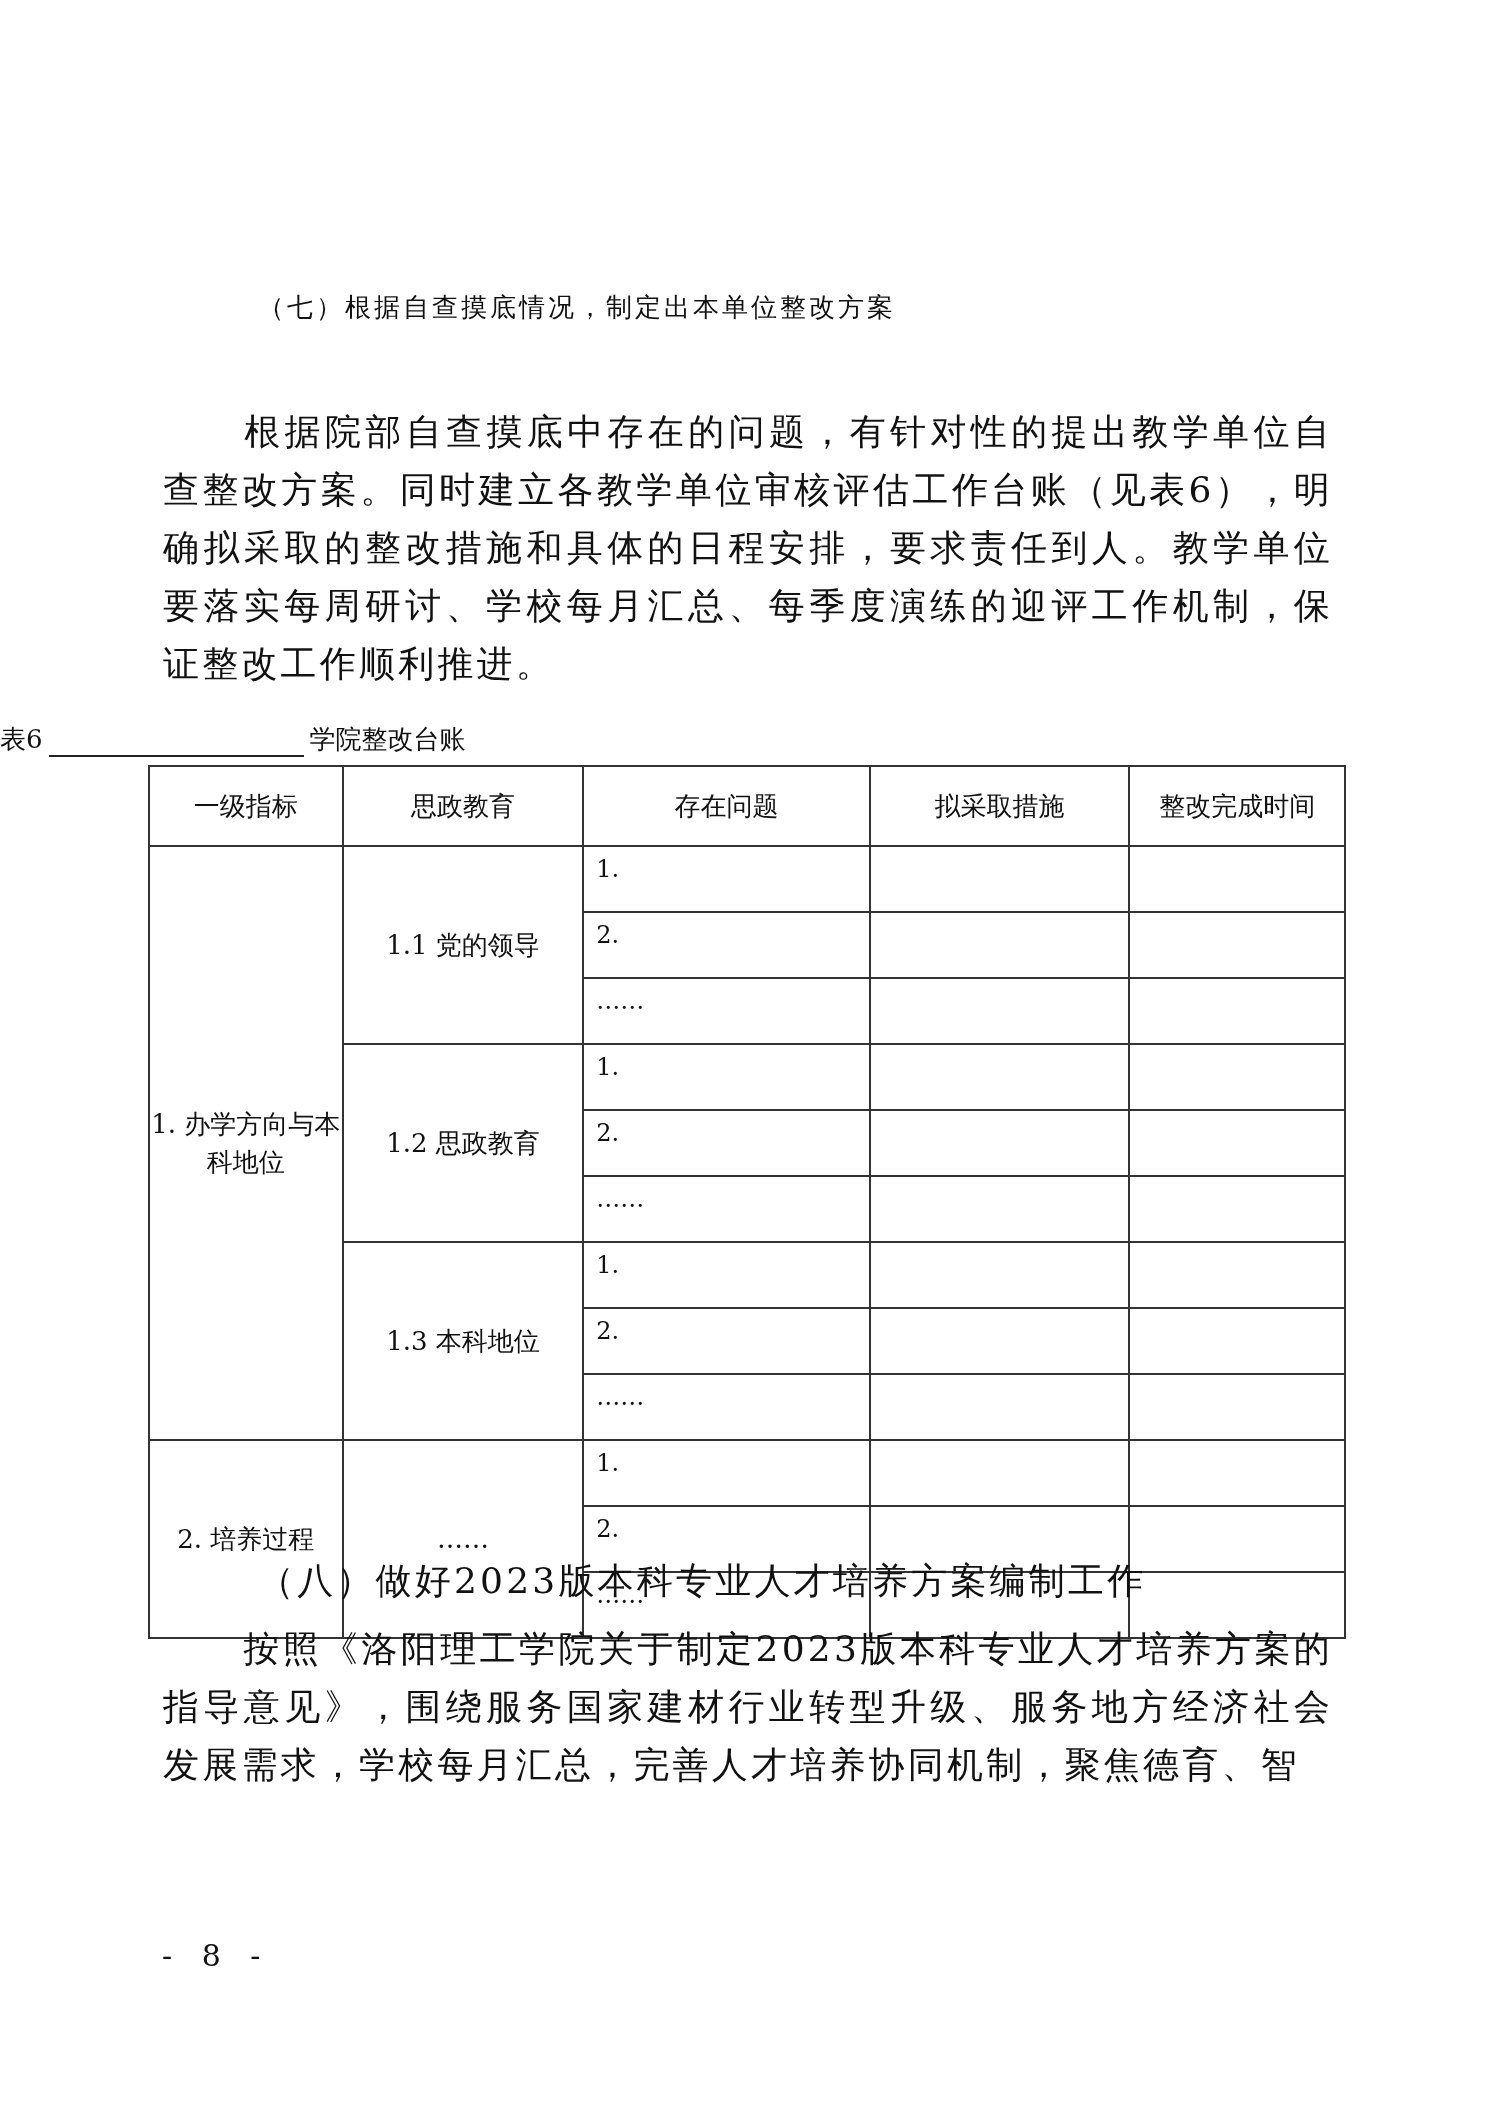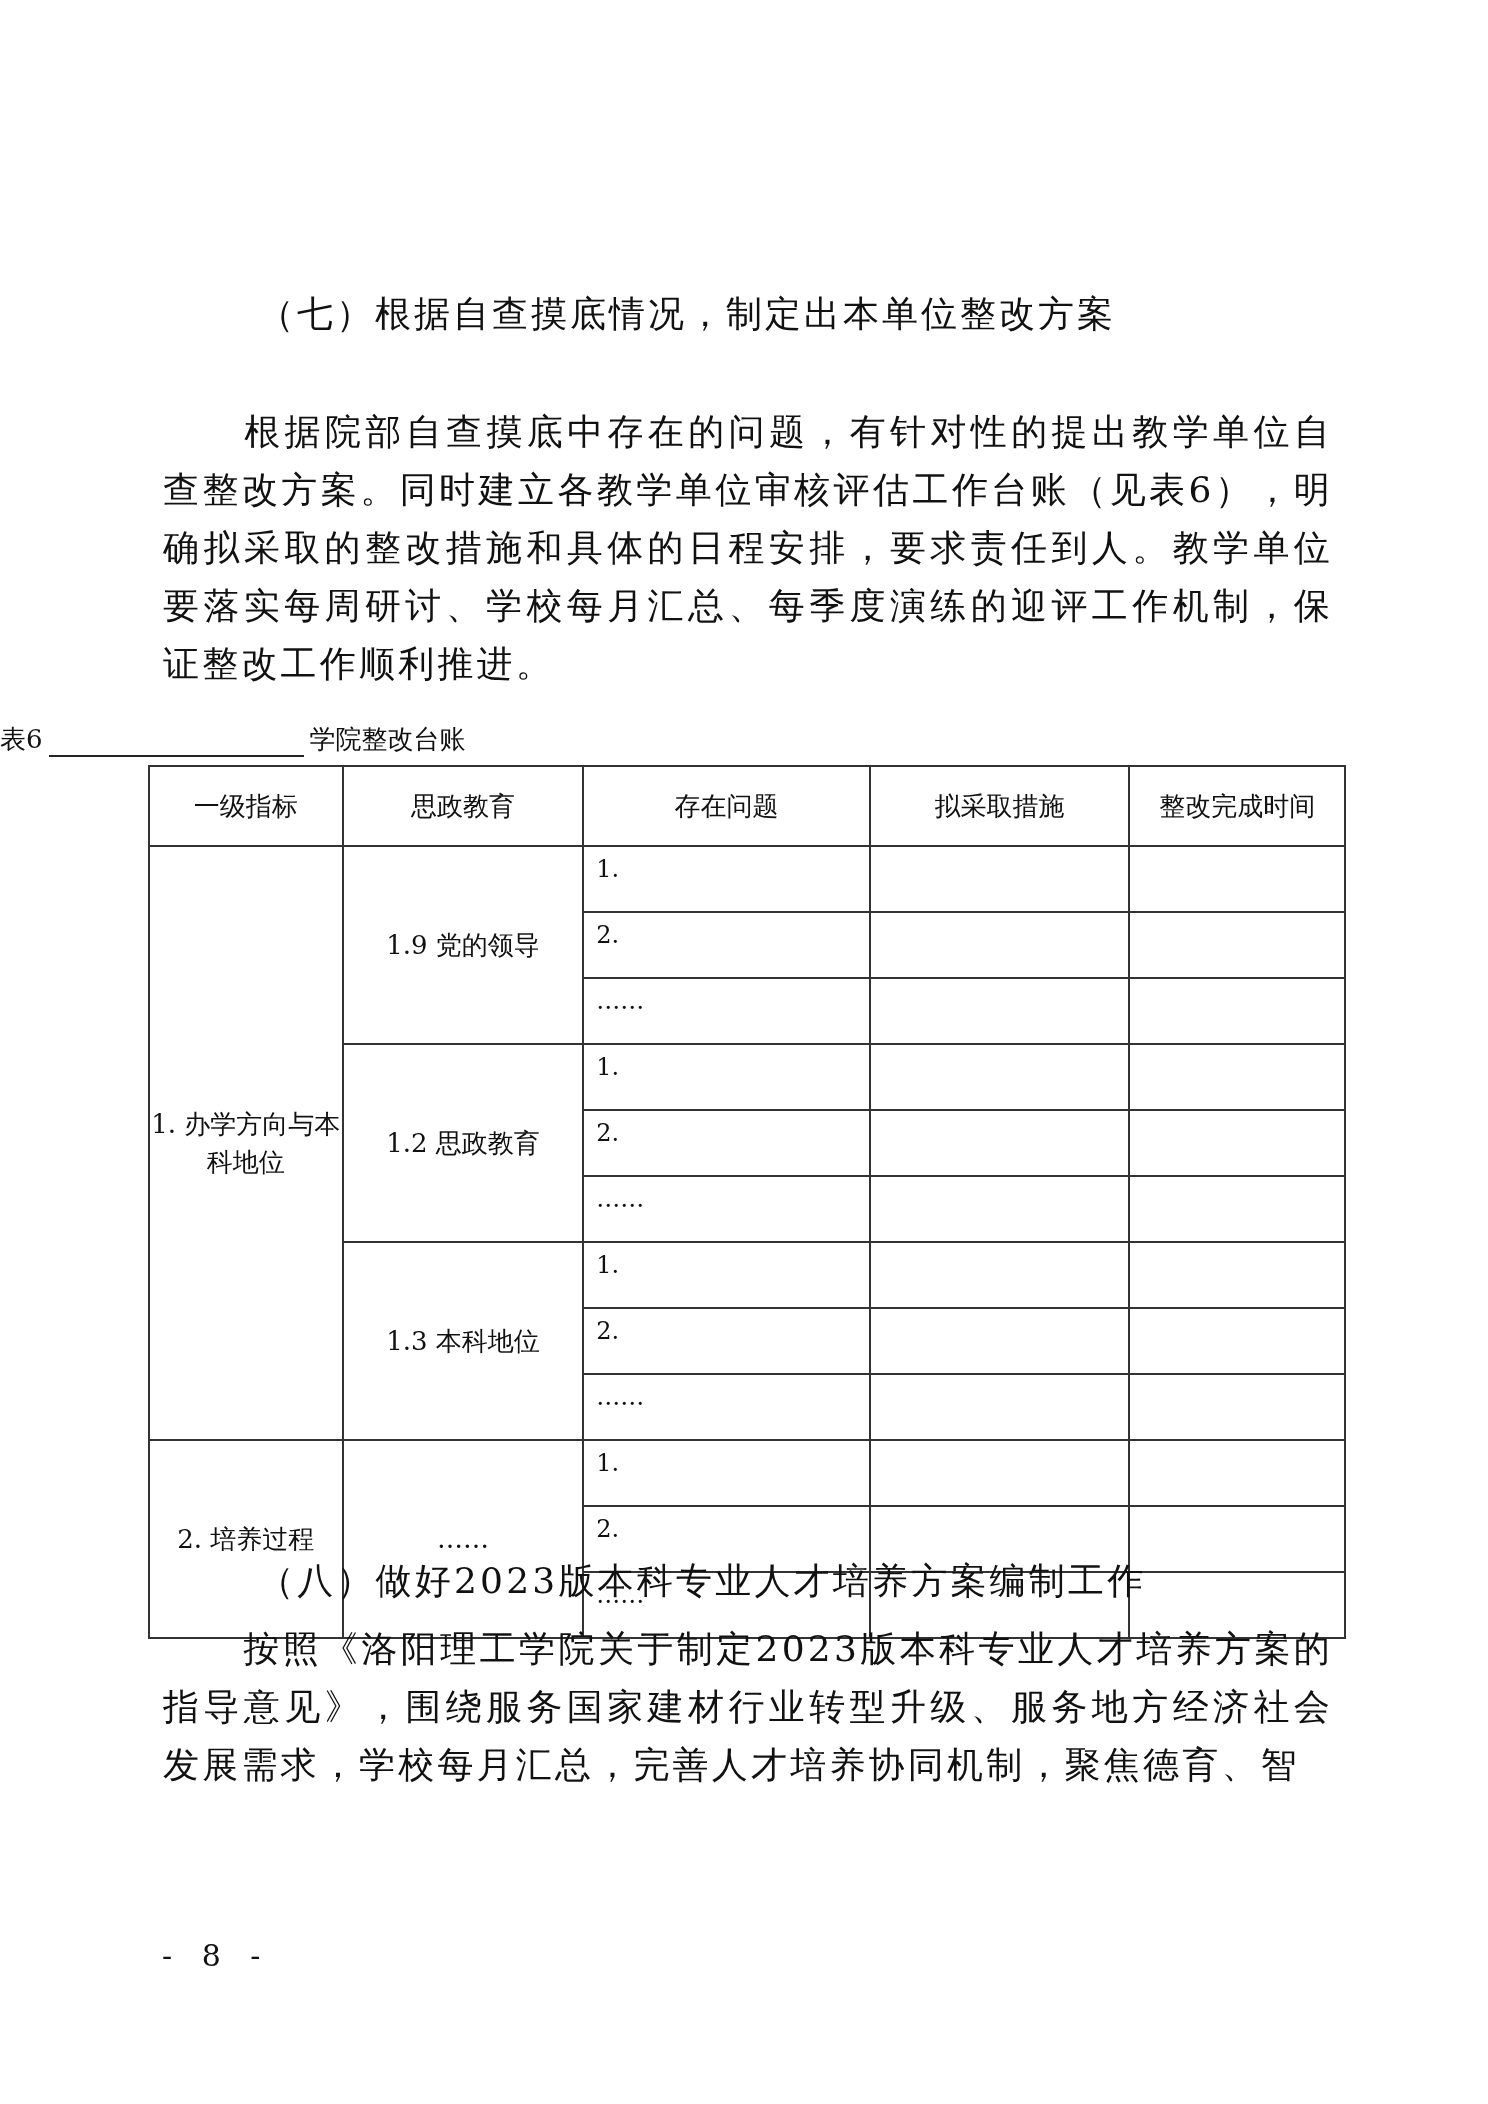--- a/index.html
+++ b/index.html
@@ -1,18 +1,18 @@
 <!DOCTYPE html>
 <html><head>
 <meta charset="utf-8">
 <style>
   html, body { margin:0; padding:0; background:#ffffff; }
   body { width:1488px; height:2104px; position:relative; overflow:hidden;
          font-family:"DejaVu Serif","Liberation Serif",serif; color:#111; }
-  .heading { position:absolute; left:258px; top:290px; font-size:36px; letter-spacing:3px; white-space:nowrap; }
+  .heading { position:absolute; left:258px; top:290px; font-size:26px; letter-spacing:3px; white-space:nowrap; }
   .para { position:absolute; left:163px; width:1170px; font-size:36px; line-height:58px; letter-spacing:3.2px; text-align:justify; }
   .para .indent { display:inline-block; width:80px; }
   .caption { position:absolute; left:0; width:1488px; top:722px; text-align:left; font-size:26px; white-space:nowrap; }
   .caption .blank { display:inline-block; width:255px; border-bottom:2px solid #222; height:26px; vertical-align:bottom; margin:0 6px; }
   table.ledger { position:absolute; left:148px; top:765px; width:1198px; border-collapse:collapse; font-size:26px; }
   table.ledger td, table.ledger th { border:2px solid #333; padding:0; }
   table.ledger th { height:78px; font-weight:normal; font-family:"DejaVu Sans","Liberation Sans",sans-serif; font-size:26px; }
   table.ledger td { height:56px; }
   td.issue { padding-left:12px !important; vertical-align:top; padding-top:8px !important; font-size:24px; }
   td.center { text-align:center; vertical-align:middle; line-height:38px; }
@@ -41,21 +41,21 @@
       <th>一级指标</th>
       <th>思政教育</th>
       <th>存在问题</th>
       <th>拟采取措施</th>
       <th>整改完成时间</th>
     </tr>
   </thead>
   <tbody id="ledger-body">
       <tr>
         <td class="center" rowspan="9">1. 办学方向与本科地位</td>
-        <td class="center" rowspan="3">1.9 党的领导</td>
+        <td class="center" rowspan="3">1.1 党的领导</td>
         <td class="issue">1.</td>
         <td></td>
         <td></td>
       </tr>
       <tr>
         <td class="issue">2.</td>
         <td></td>
         <td></td>
       </tr>
       <tr>

